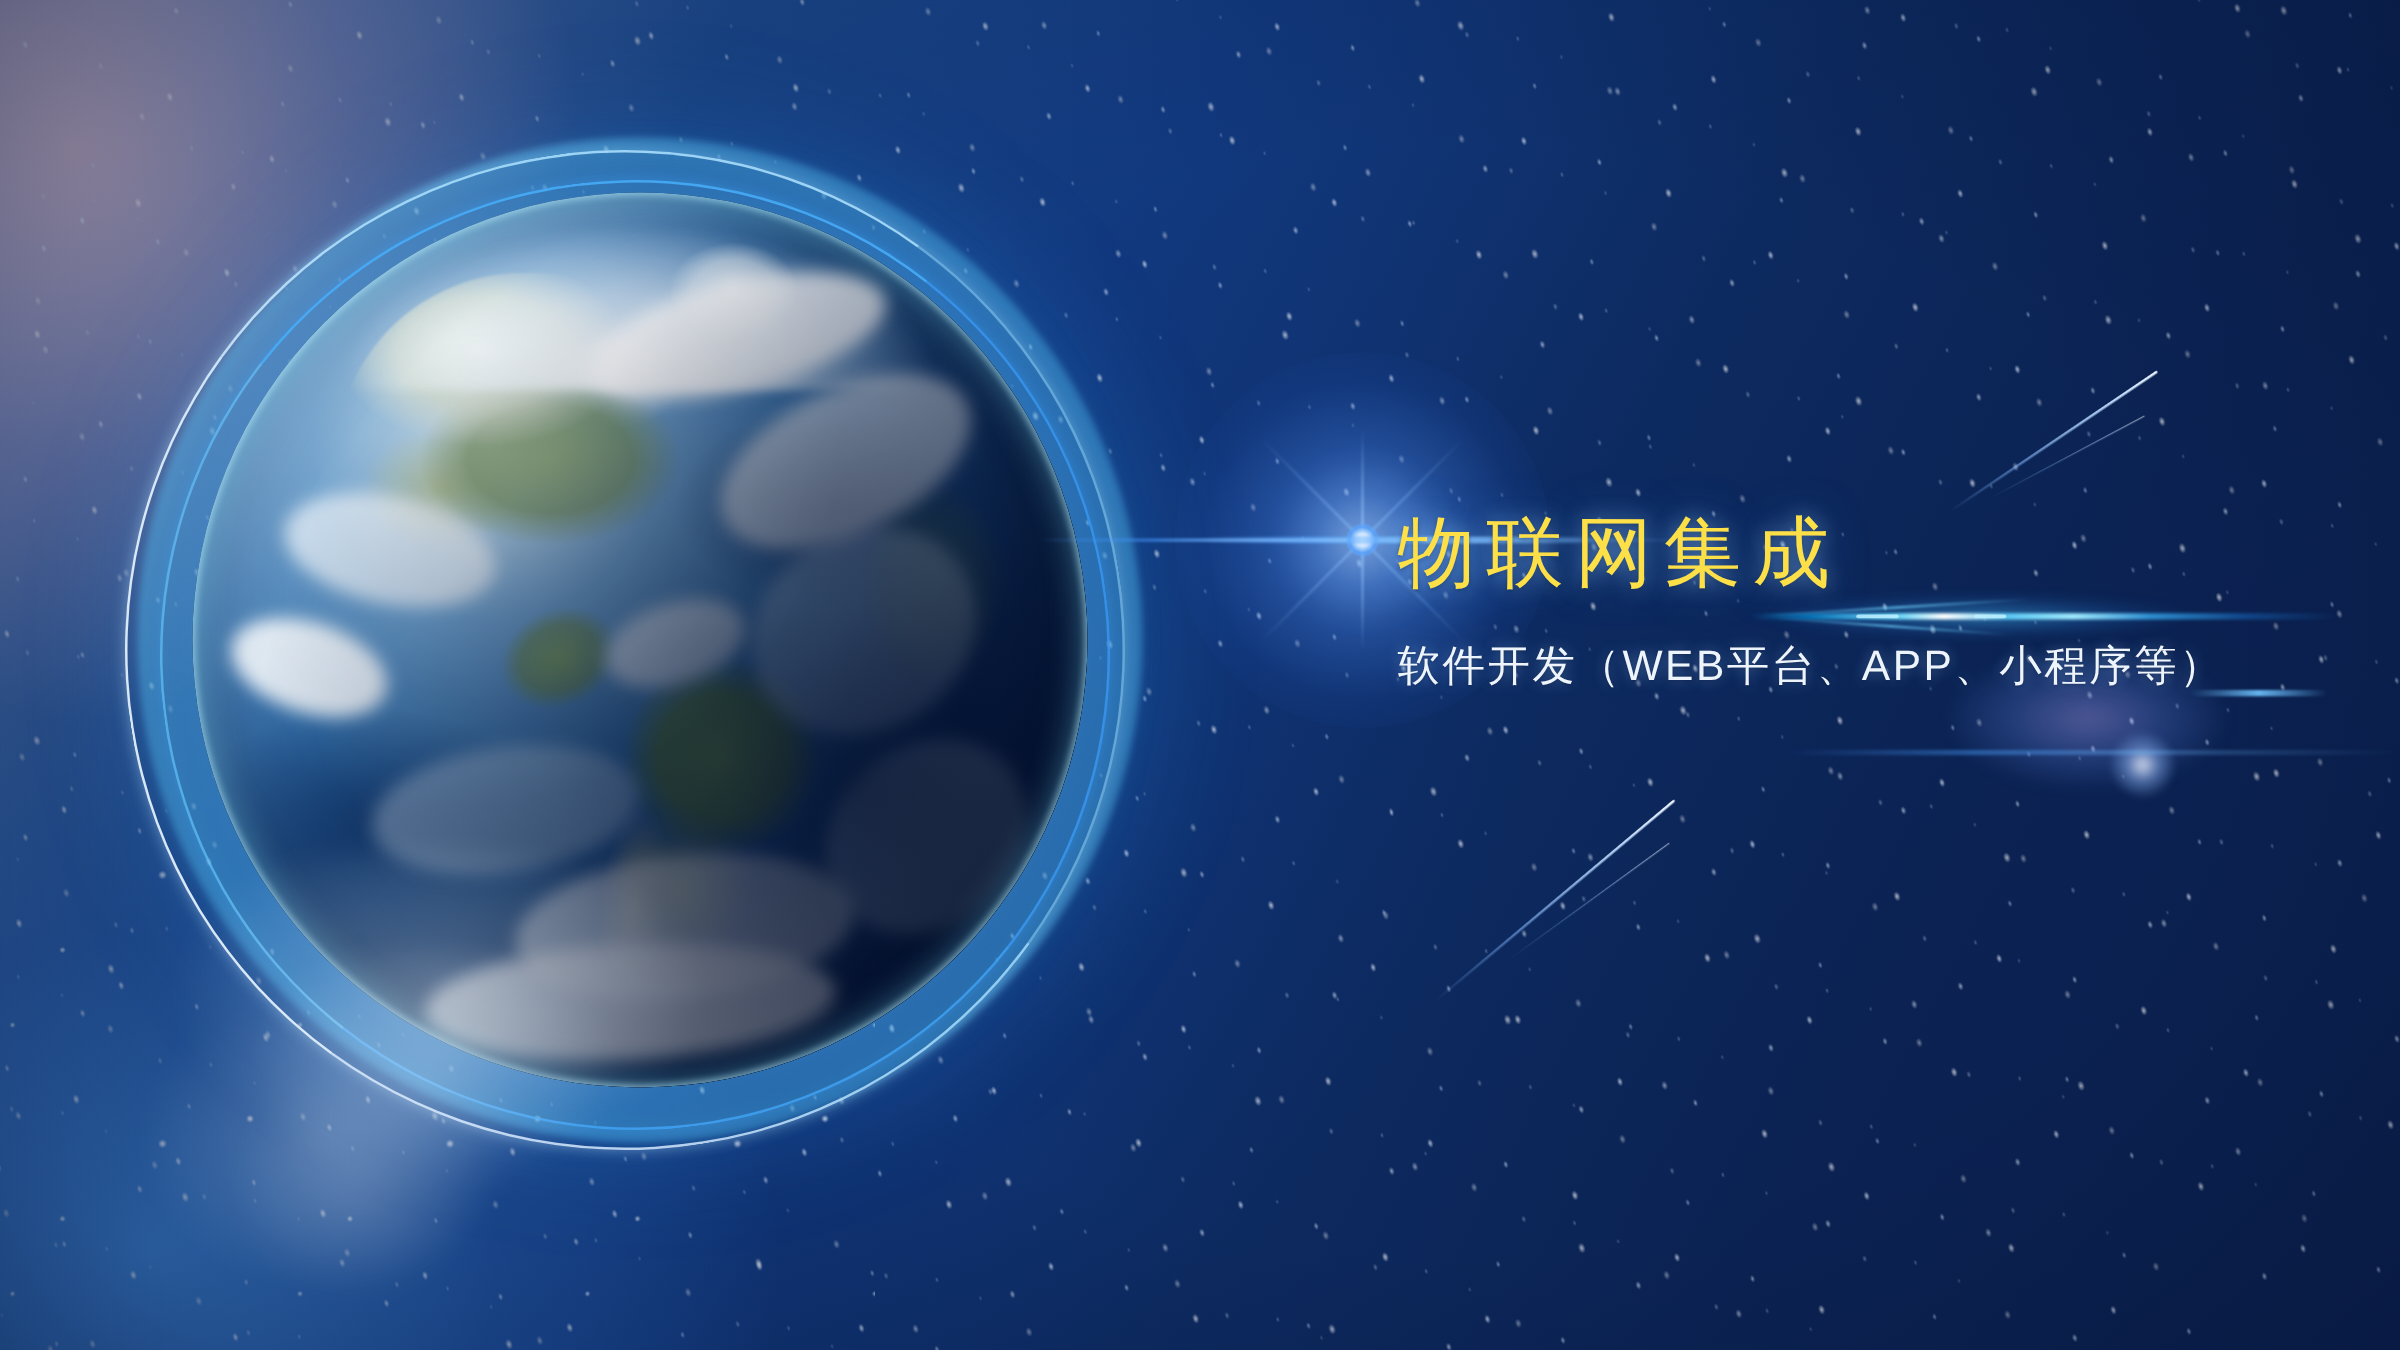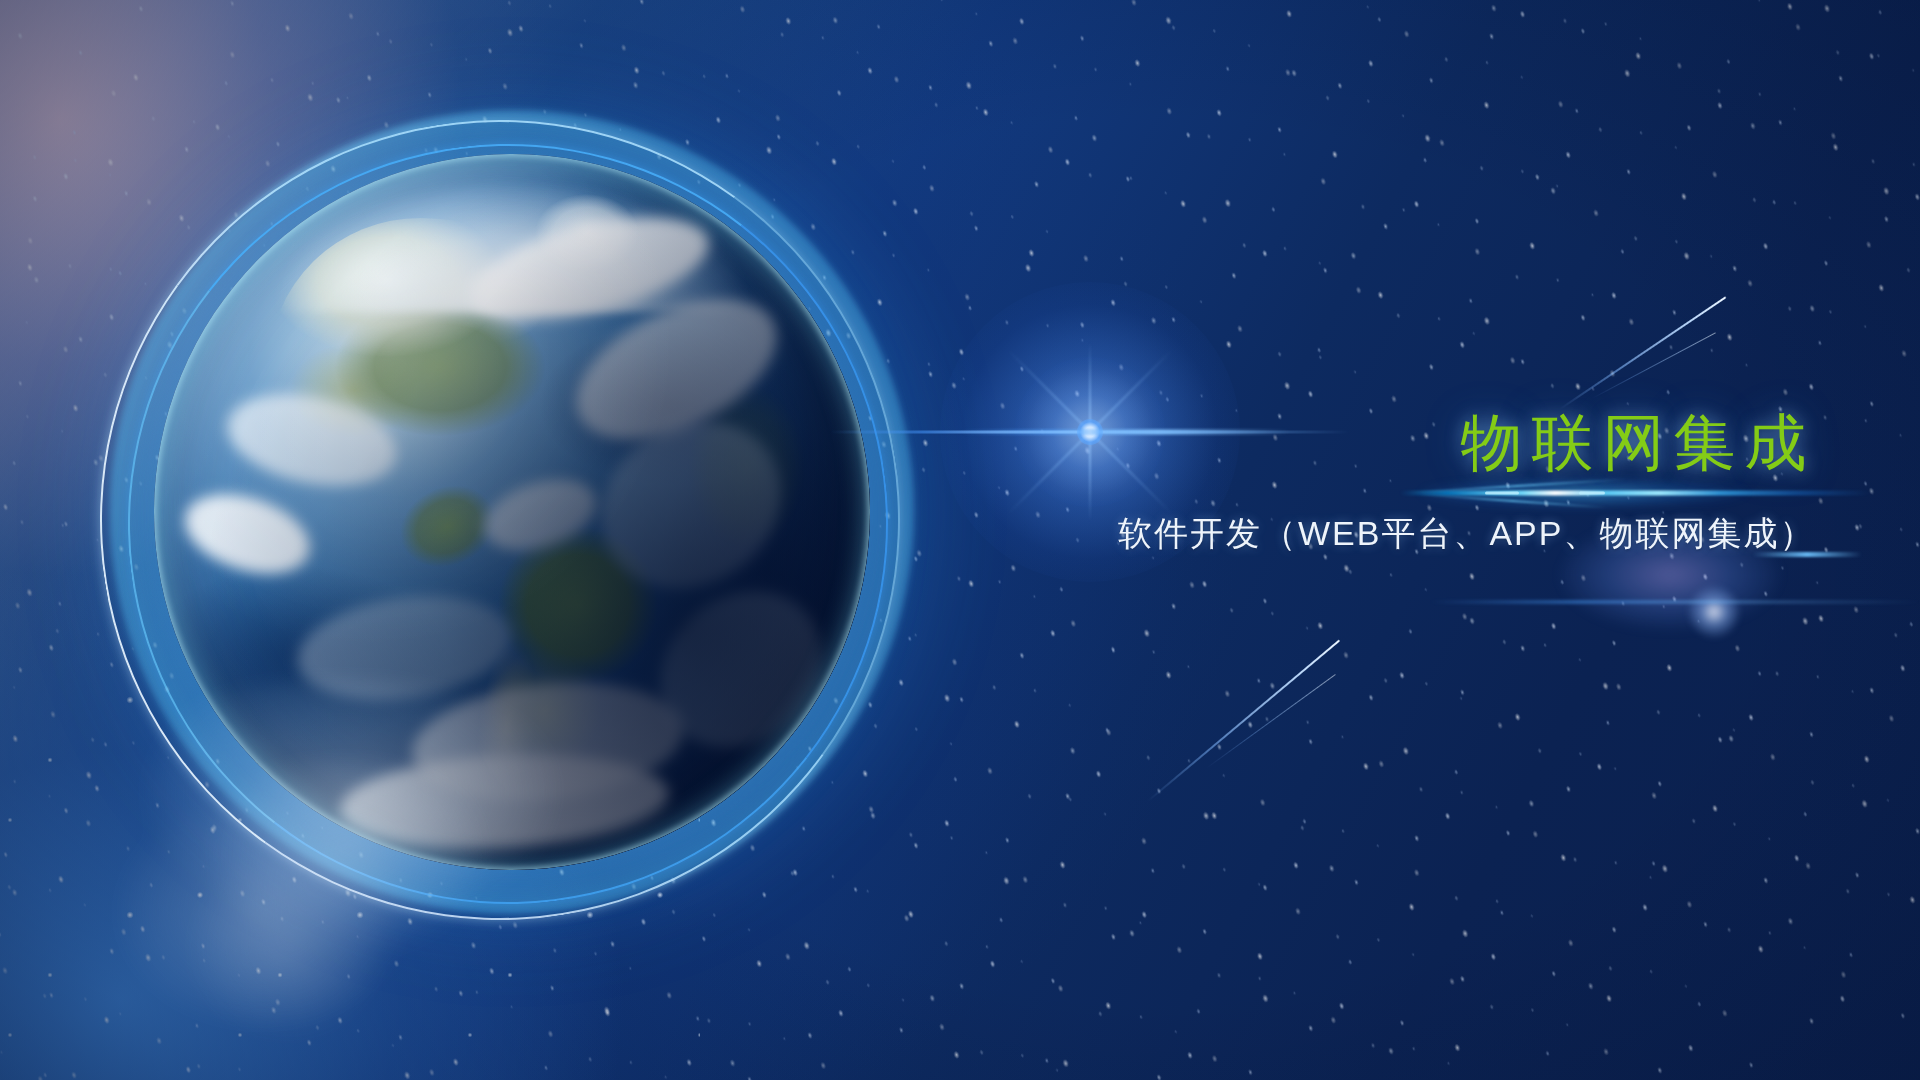--- a/index.html
+++ b/index.html
@@ -256,24 +256,23 @@
       radial-gradient(ellipse 50% 46% at 52% 28%, rgba(235,246,255,.58) 0%, rgba(210,232,252,.30) 42%, rgba(180,215,248,0) 76%),
       radial-gradient(ellipse 36% 40% at 36% 58%, rgba(245,250,255,.38) 0%, rgba(215,235,252,0) 75%);
     filter:blur(9px);
     border-radius:50% 50% 46% 54% / 42% 46% 58% 54%;
   }
 
   
   .text-block { position:absolute; left:1118px; top:412px; }
   .headline {
     font-size:62px; line-height:1.0; letter-spacing:9px;
-    color:#84cc16; font-weight:400;
+    color:#fde047; font-weight:400;
     text-shadow:0 0 16px rgba(150,205,255,.55), 0 0 38px rgba(70,150,245,.40), 0 2px 4px rgba(0,20,60,.5);
     white-space:nowrap;
-    text-align:right;
   }
   .sub1, .sub2 {
     font-size:34px; line-height:1.0; letter-spacing:2px;
     color:#eef4fb; font-weight:400;
     text-shadow:0 0 10px rgba(140,195,250,.45), 0 1px 3px rgba(0,16,50,.55);
     white-space:nowrap;
   }
   .sub1 { margin-top:42px; }
   .sub2 { margin-top:28px; }
 </style>
@@ -383,16 +382,16 @@
   <div class="softglow" style="left:1688px; top:586px; width:52px; height:52px;
               background:radial-gradient(circle, rgba(235,240,255,.85) 0%, rgba(150,190,255,.45) 35%, rgba(70,130,240,0) 75%);
               filter:blur(3px);"></div>
 
   <div class="softglow" style="left:1430px; top:600px; width:490px; height:4px; border-radius:3px;
               background:linear-gradient(90deg, rgba(40,120,235,0) 0%, rgba(70,155,250,.45) 30%, rgba(110,185,255,.35) 55%, rgba(40,120,235,0) 100%);
               filter:blur(1.4px);"></div>
 
   <div class="text-block">
     <div class="headline">物联网集成</div>
-    <div class="sub1">软件开发（WEB平台、APP、物联网集成）</div>
+    <div class="sub1">软件开发（WEB平台、APP、小程序等）</div>
   </div>
 
 </div>
 
 </body></html>

